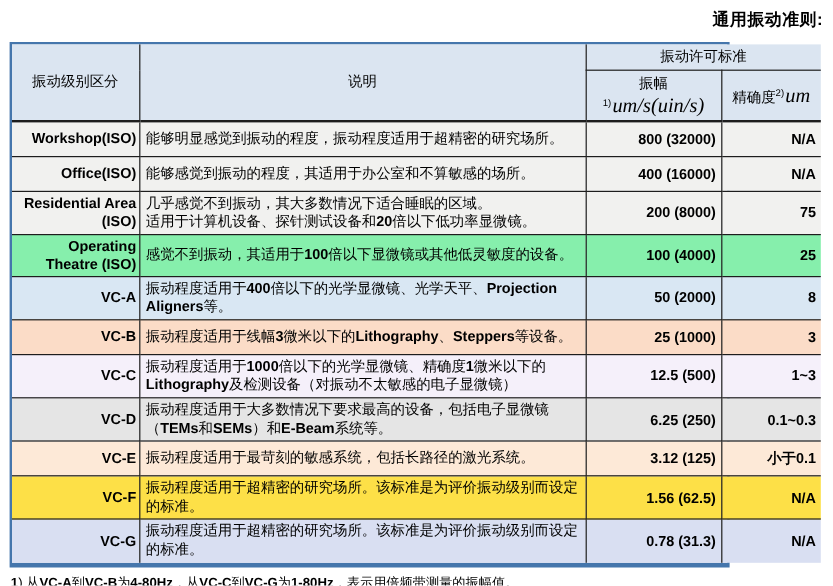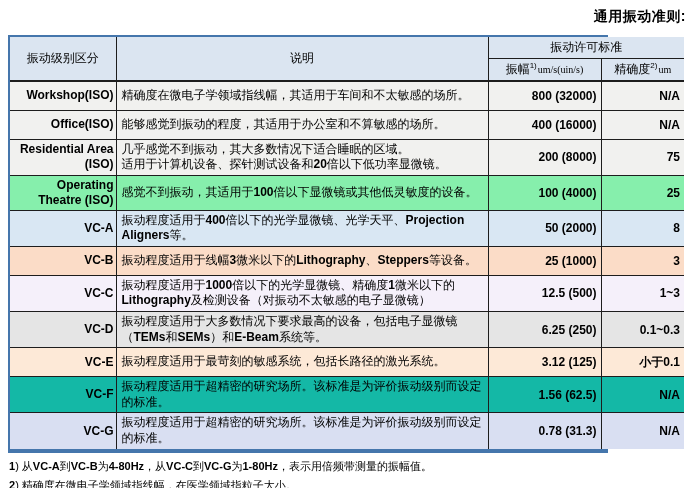--- a/index.html
+++ b/index.html
@@ -28,21 +28,21 @@
   tr.last-row td { border-bottom:none; }
 
   thead th {
     background:var(--headerbg,#dbe5f1);
     font-weight:400; font-size:12px; text-align:center; vertical-align:middle;
   }
   th.hb { border-bottom-width:2px; }
   thead sup { font-size:8px; line-height:0; }
   .unit {
     font-family:"Liberation Serif","DejaVu Serif",serif;
-    font-size:10px; padding-left:1px;
+    font-style:italic; font-size:17px; padding-left:1px;
   }
 
   tbody td { height:29px; vertical-align:middle; font-size:12px; }
   td.cell-level { text-align:right; font-weight:700; line-height:1.25; padding:2px 2px; }
   td.cell-desc  { text-align:left; line-height:1.3; padding:2px 5px; }
   td.cell-amp, td.cell-prec { text-align:right; font-weight:700; }
   b { font-weight:700; }
 
   .notes { margin-top:4px; font-size:11px; line-height:1.75; padding-left:1px; }
 </style>
@@ -67,21 +67,21 @@
           <th colspan="2" class="last-col">振动许可标准</th>
         </tr>
         <tr>
           <th class="hb"><span>振幅</span><sup>1)</sup><span class="unit">um/s(uin/s)</span></th>
           <th class="hb last-col"><span>精确度</span><sup>2)</sup><span class="unit">um</span></th>
         </tr>
       </thead>
       <tbody id="tbody">
           <tr style="background: rgb(241, 241, 239);">
             <td class="cell-level">Workshop(ISO)</td>
-            <td class="cell-desc">精确度在微电子学领域指线幅，其适用于车间和不太敏感的场所。</td>
+            <td class="cell-desc">能够明显感觉到振动的程度，振动程度适用于超精密的研究场所。</td>
             <td class="cell-amp">800 (32000)</td>
             <td class="cell-prec last-col">N/A</td>
           </tr>
           <tr style="background: rgb(241, 241, 239);">
             <td class="cell-level">Office(ISO)</td>
             <td class="cell-desc">能够感觉到振动的程度，其适用于办公室和不算敏感的场所。</td>
             <td class="cell-amp">400 (16000)</td>
             <td class="cell-prec last-col">N/A</td>
           </tr>
           <tr style="background: rgb(241, 241, 239);">
@@ -119,21 +119,21 @@
             <td class="cell-desc">振动程度适用于大多数情况下要求最高的设备，包括电子显微镜（<b>TEMs</b>和<b>SEMs</b>）和<b>E-Beam</b>系统等。</td>
             <td class="cell-amp">6.25 (250)</td>
             <td class="cell-prec last-col">0.1~0.3</td>
           </tr>
           <tr style="background: rgb(253, 233, 215);">
             <td class="cell-level">VC-E</td>
             <td class="cell-desc">振动程度适用于最苛刻的敏感系统，包括长路径的激光系统。</td>
             <td class="cell-amp">3.12 (125)</td>
             <td class="cell-prec last-col">小于0.1</td>
           </tr>
-          <tr style="background: #14b8a6;">
+          <tr style="background: #fde047;">
             <td class="cell-level">VC-F</td>
             <td class="cell-desc">振动程度适用于超精密的研究场所。该标准是为评价振动级别而设定的标准。</td>
             <td class="cell-amp">1.56 (62.5)</td>
             <td class="cell-prec last-col">N/A</td>
           </tr>
           <tr class="last-row" style="background: rgb(217, 223, 242);">
             <td class="cell-level">VC-G</td>
             <td class="cell-desc">振动程度适用于超精密的研究场所。该标准是为评价振动级别而设定的标准。</td>
             <td class="cell-amp">0.78 (31.3)</td>
             <td class="cell-prec last-col">N/A</td>

